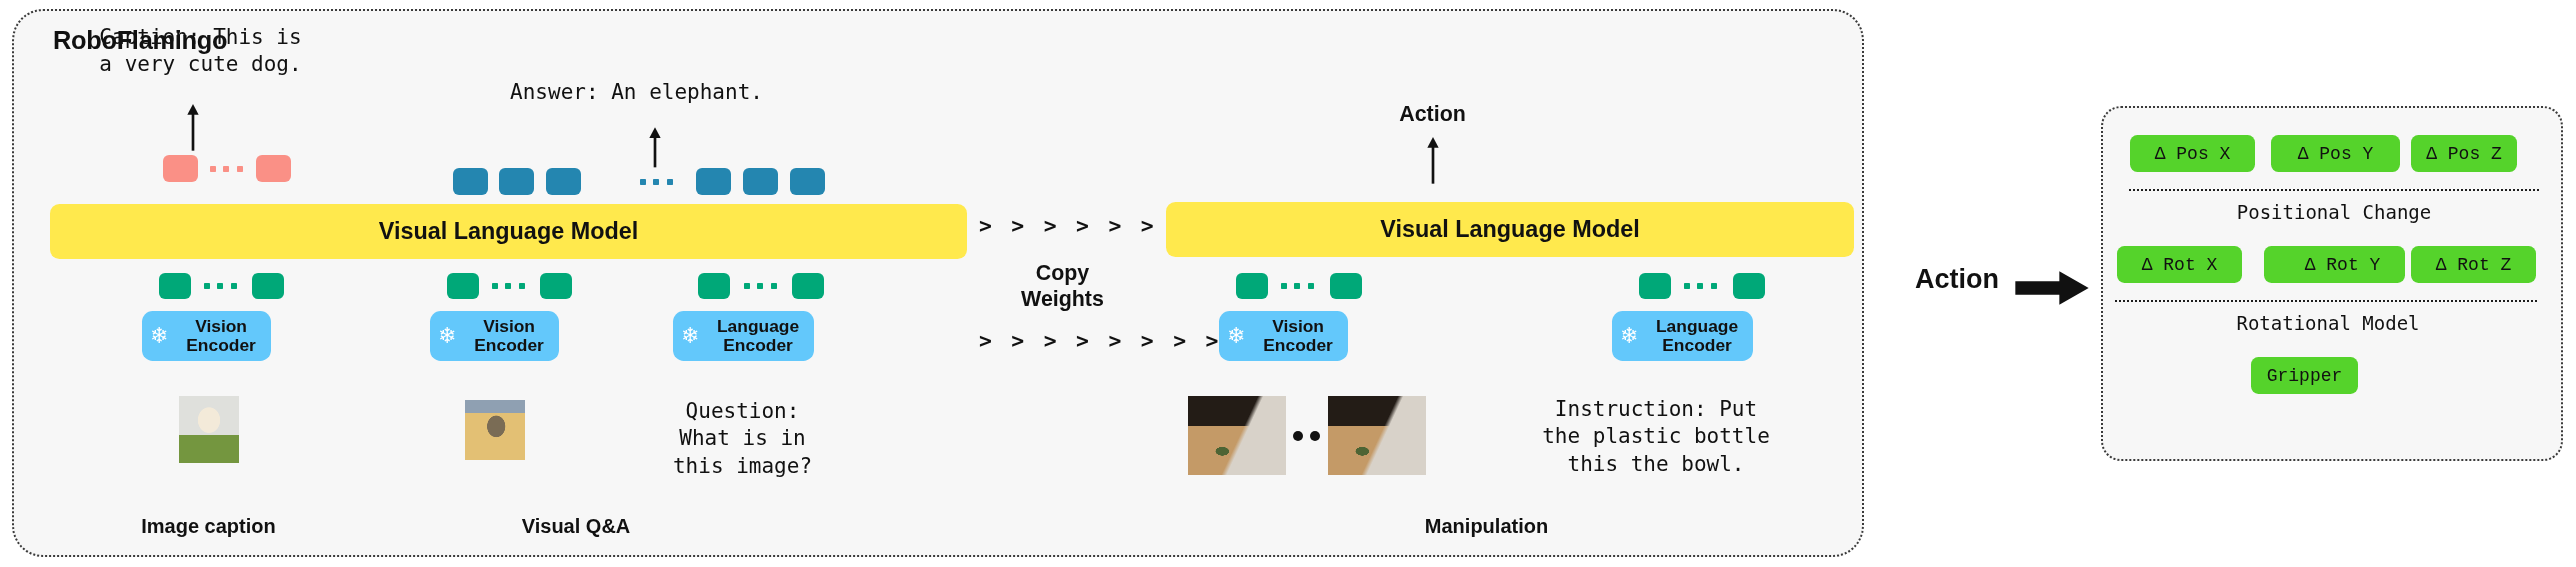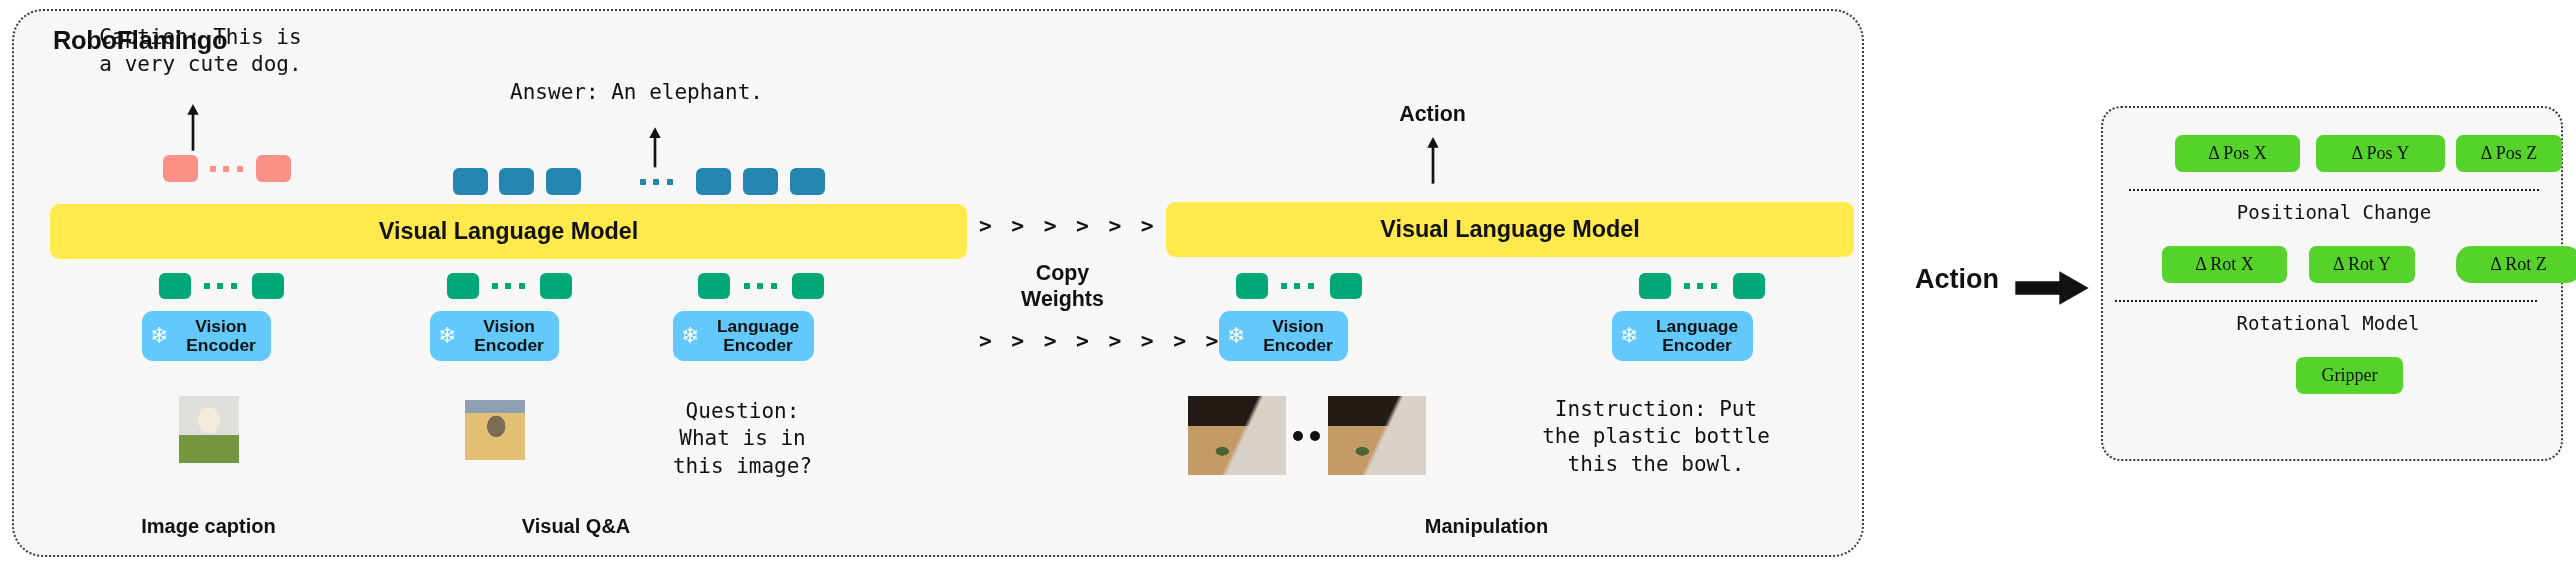--- a/index.html
+++ b/index.html
@@ -181,25 +181,24 @@
     border-radius: 20px;
     box-sizing: border-box;
   }
   .act-chip {
     position: absolute;
     background: #55d32b;
     border-radius: 7.4px;
     display: flex;
     align-items: center;
     justify-content: center;
-    font-family: Liberation Serif, serif;
+    font-family: Liberation Mono, monospace;
     font-size: 18px;
     color: #111;
     white-space: pre;
-    margin-left: 45px;
   }
   .act-divider {
     position: absolute;
     border-top: 2px dotted #1d1d1d;
     height: 0;
   }
   .act-group-label {
     position: absolute;
     font-family: "DejaVu Sans Mono", "Liberation Mono", monospace;
     font-size: 19px;
@@ -372,21 +371,21 @@
 
 <div class="act-chip" style="left:2130px; top:135px; width:125px; height:37px;">Δ Pos X</div>
 <div class="act-chip" style="left:2271px; top:135px; width:129px; height:37px;">Δ Pos Y</div>
 <div class="act-chip" style="left:2411px; top:135px; width:106px; height:37px;">Δ Pos Z</div>
 
 <div class="act-divider" style="left:2129px; top:189px; width:410px;"></div>
 
 <div class="act-group-label" style="left:2130px; top:201px; width:408px;">Positional Change</div>
 
 <div class="act-chip" style="left:2117px; top:246px; width:125px; height:37px;">Δ Rot X</div>
-<div class="act-chip" style="left:2264px; top:246px; width:106px; height:37px;">Δ Rot Y</div>
-<div class="act-chip" style="left:2411px; top:246px; width:125px; height:37px;border-radius:15px;">Δ Rot Z</div>
+<div class="act-chip" style="left:2264px; top:246px; width:125px; height:37px;padding-left:16px;">Δ Rot Y</div>
+<div class="act-chip" style="left:2411px; top:246px; width:125px; height:37px;">Δ Rot Z</div>
 
 <div class="act-divider" style="left:2115px; top:300px; width:422px;"></div>
 
 <div class="act-group-label" style="left:2117px; top:312px; width:422px;">Rotational Model</div>
 
 <div class="act-chip" style="left:2251px; top:357px; width:107px; height:37px;">Gripper</div>
 
 
 </body></html>

